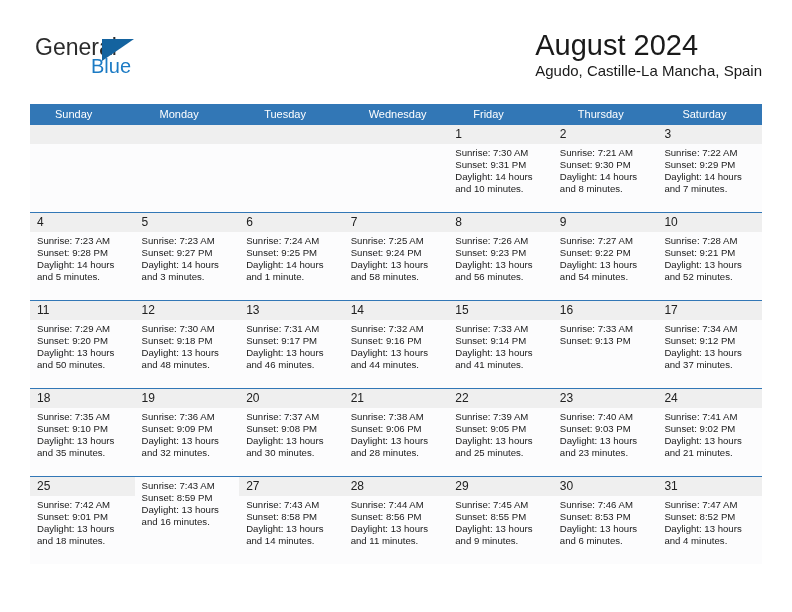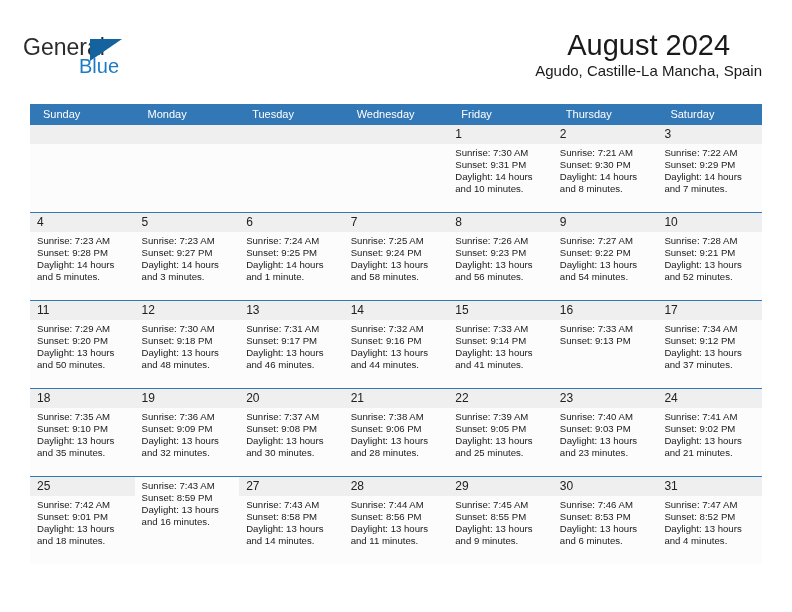--- a/index.html
+++ b/index.html
@@ -25,21 +25,21 @@
   .topbar {
     position: absolute;
     left: 0;
     top: 0;
     width: 792px;
     height: 96px;
   }
 
   .logo {
     position: absolute;
-    left: 23px;
+    left: 35px;
     top: 34px;
     width: 190px;
     height: 52px;
     text-align: center;
   }
   .logo-general {
     position: absolute;
     left: 0;
     top: 0;
     font-size: 23px;
@@ -64,21 +64,21 @@
     width: 0;
     height: 0;
     border-left: 32px solid #14639f;
     border-bottom: 22px solid transparent;
   }
 
   .title-block {
     position: absolute;
     right: 30px;
     top: 28px;
-    text-align: center;
+    text-align: left;
   }
   .cal-title {
     font-size: 29px;
     color: #1a1a1a;
     font-weight: normal;
     line-height: 34px;
     white-space: nowrap;
   }
   .cal-subtitle {
     font-size: 15px;
@@ -99,21 +99,21 @@
     display: flex;
     width: 732px;
     background: #3277b6;
     height: 21px;
   }
   .weekday-cell {
     width: 104.57px;
     color: #ffffff;
     font-size: 11px;
     line-height: 21px;
-    padding-left: 13px;
+    padding-left: 25px;
     box-sizing: border-box;
     white-space: nowrap;
   }
 
   .week-row {
     display: flex;
     width: 732px;
     border-top: 1.4px solid #3277b6;
   }
   .week-row.first {

